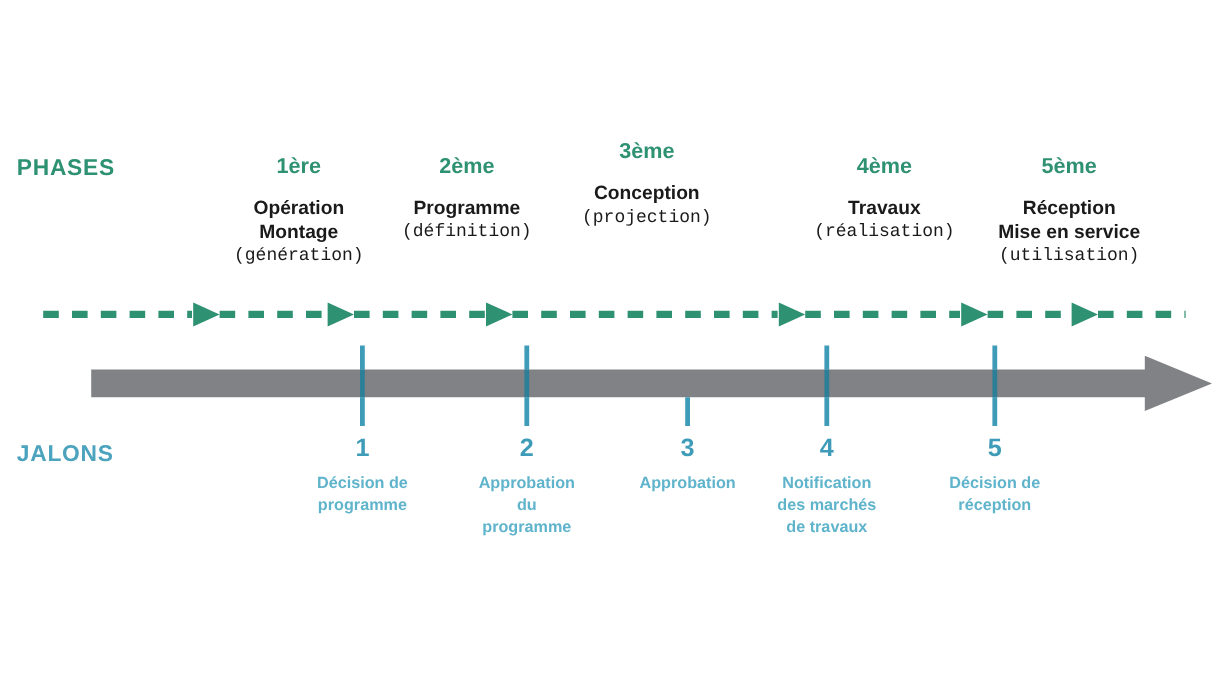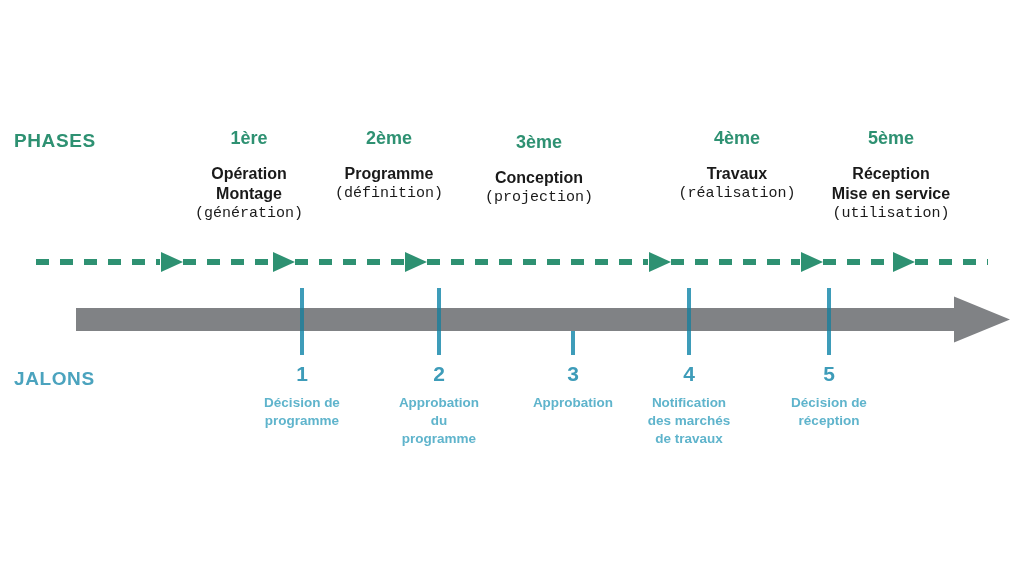--- a/index.html
+++ b/index.html
@@ -136,21 +136,21 @@
     <div class="phase-title">Montage</div>
     <div class="phase-sub">(génération)</div>
   </div>
 
   <div class="phase" id="phase-1" style="left: 0px; top: 128px; width: 260px; transform: translateX(259px);">
     <div class="phase-ordinal">2ème</div>
     <div class="phase-title">Programme</div>
     <div class="phase-sub">(définition)</div>
   </div>
 
-  <div class="phase" id="phase-2" style="left: 0px; top: 132px; width: 260px; transform: translateX(409px);">
+  <div class="phase" id="phase-2" style="left: 0px; top: 116px; width: 260px; transform: translateX(409px);">
     <div class="phase-ordinal">3ème</div>
     <div class="phase-title">Conception</div>
     <div class="phase-sub">(projection)</div>
   </div>
 
   <div class="phase" id="phase-3" style="left: 0px; top: 128px; width: 260px; transform: translateX(607px);">
     <div class="phase-ordinal">4ème</div>
     <div class="phase-title">Travaux</div>
     <div class="phase-sub">(réalisation)</div>
   </div>

